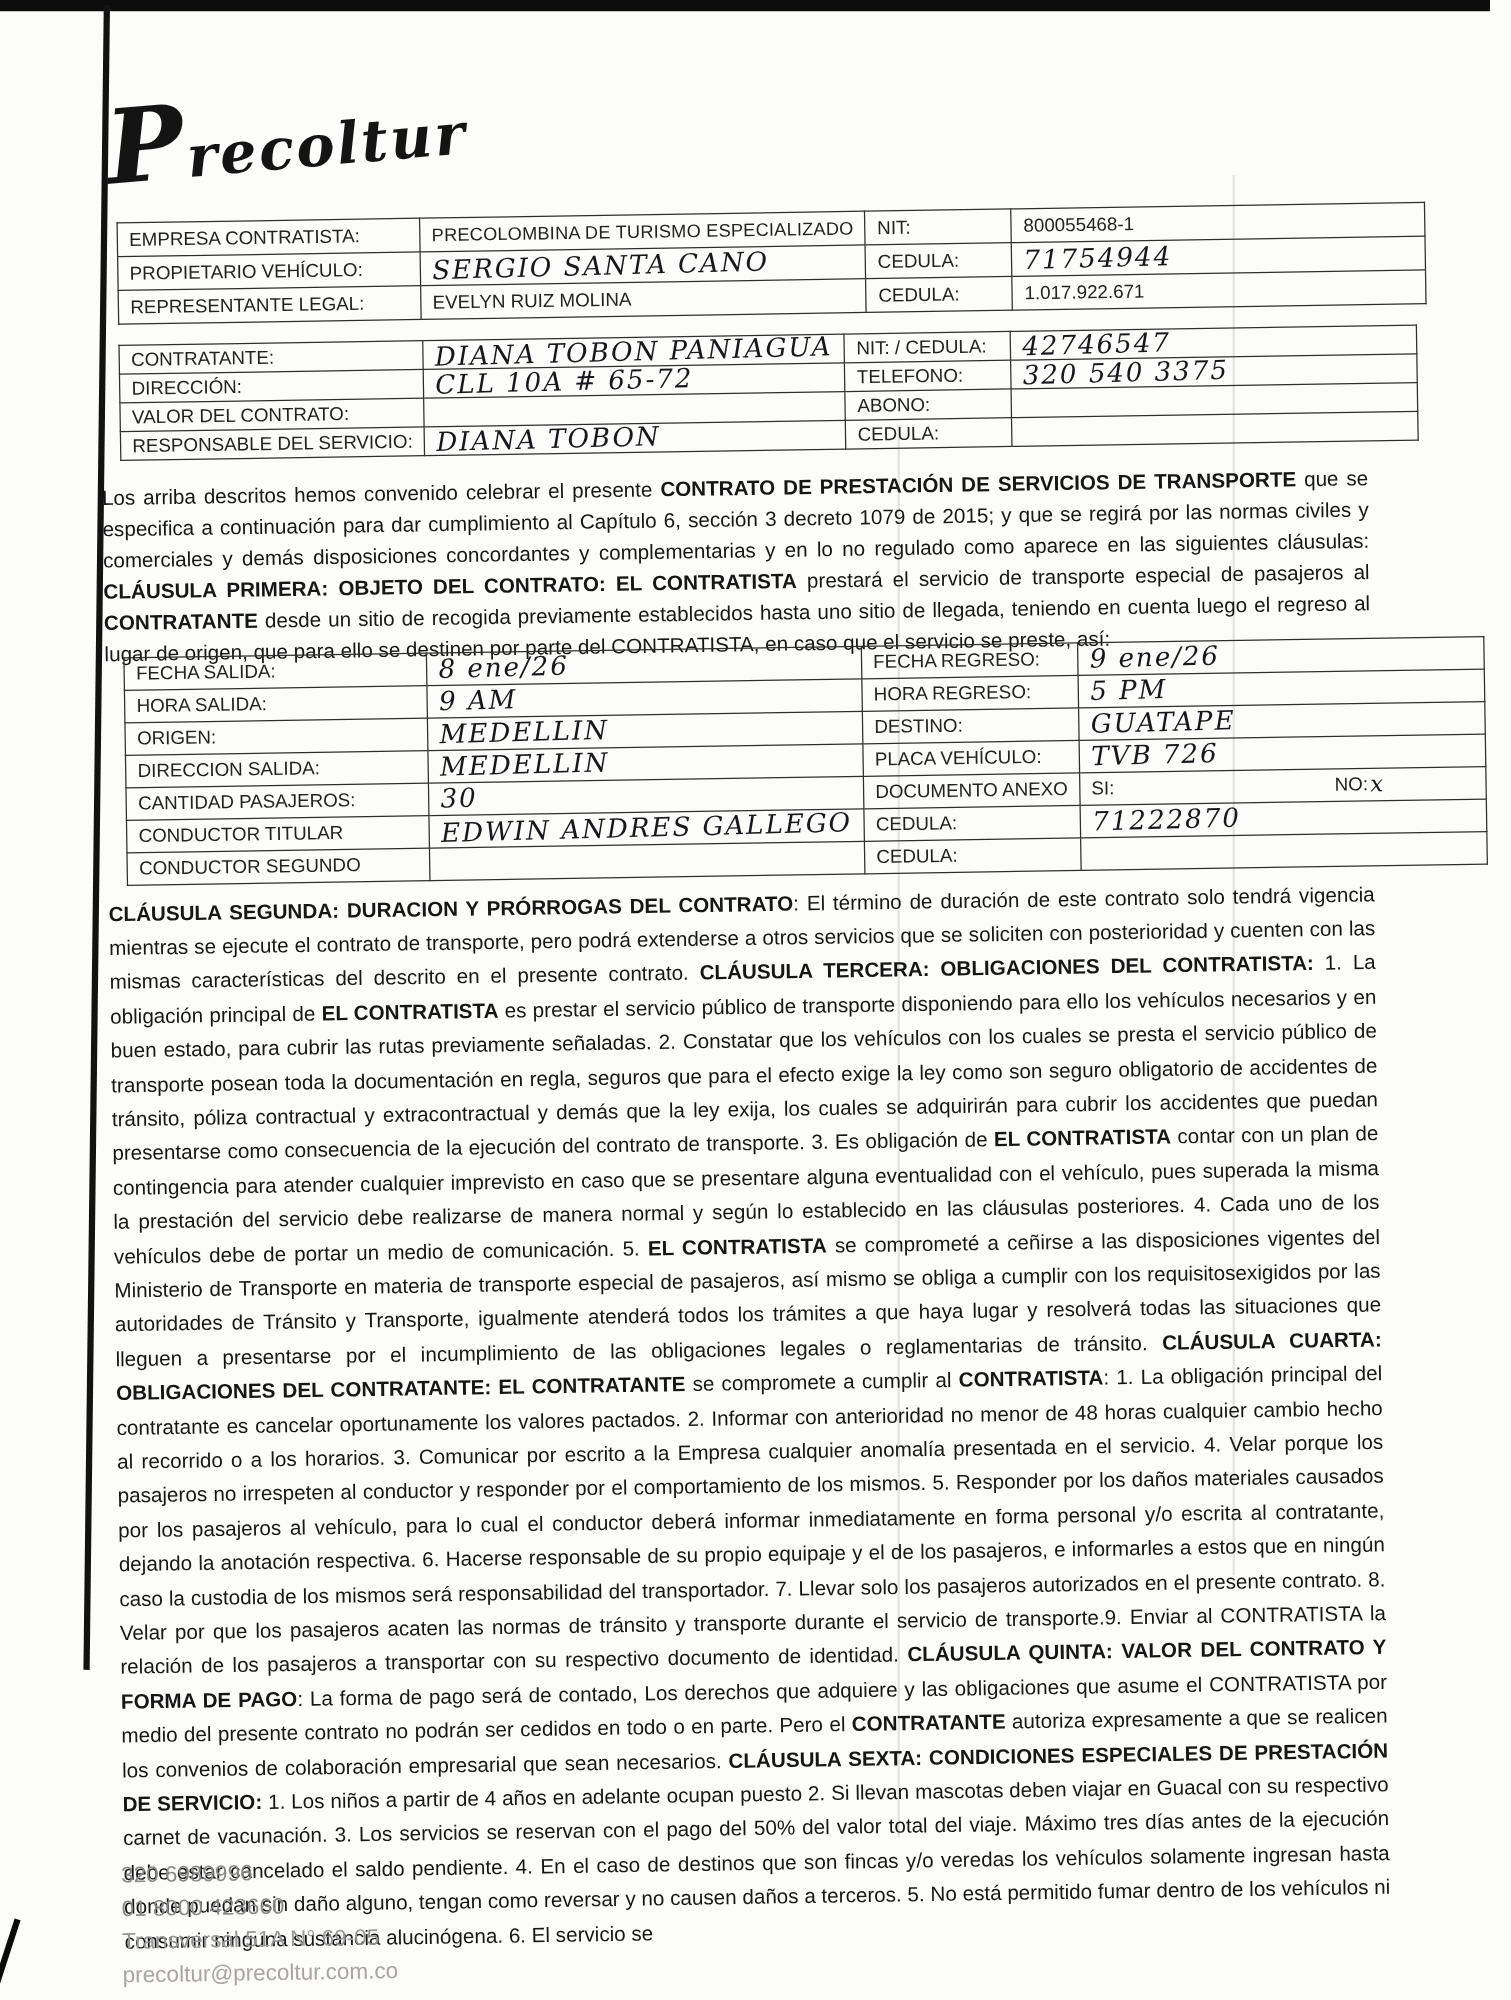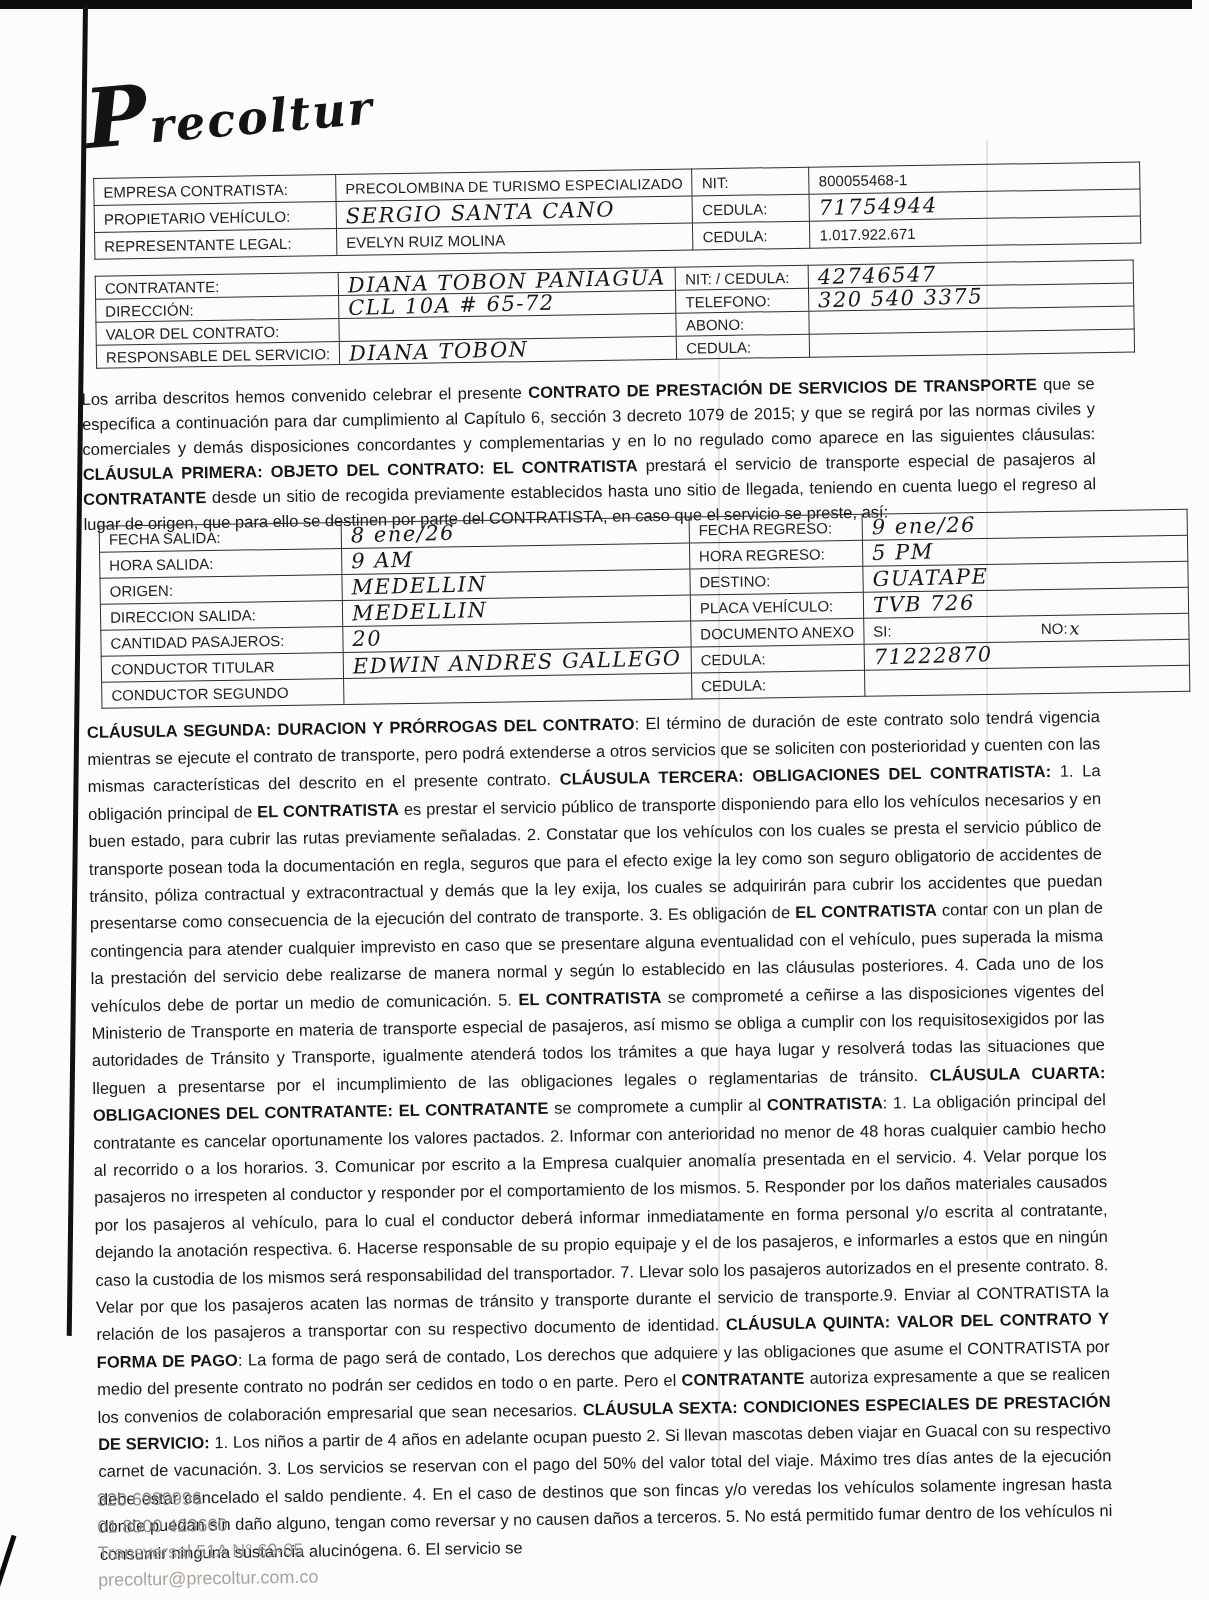--- a/index.html
+++ b/index.html
@@ -26,21 +26,21 @@
   .t1{left:103px;top:170px;} .t1 td{height:26px;}
   .t2{left:103px;top:268px;} .t2 td{height:22px;}
   .t3{left:103px;top:518px;} .t3 td{height:25px;}
 
   .hand{font-family:"DejaVu Serif",serif;font-style:italic;font-size:21px;letter-spacing:1.5px;color:#17171c;
         display:inline-block;transform:rotate(-0.6deg);line-height:1;}
   .hand.sm{font-size:18px;}
   .printed{font-size:14.5px;letter-spacing:.2px;}
 
   .anexo{display:flex;align-items:center;}
-  .anexo .no-group{margin-left:auto;margin-right:98px;display:flex;align-items:center;gap:2px;}
+  .anexo .no-group{margin-left:auto;margin-right:71px;display:flex;align-items:center;gap:2px;}
 
   .para{position:absolute;left:88px;width:1013px;text-align:justify;color:#161616;}
   .intro{top:362px;font-size:16.5px;line-height:25px;}
   .bodytx{top:694px;font-size:16.5px;line-height:27.4px;}
   .para b{font-weight:700;}
 
   .footer{position:absolute;left:86px;top:1479px;font-size:18px;line-height:26.5px;}
   .footer div{white-space:nowrap;}
   .f1,.f2{color:#898989;} .f3{color:#979797;} .f4{color:#a9a49f;}
 </style>
@@ -152,21 +152,21 @@
         <td><span class="hand">GUATAPE</span></td>
       </tr>
       <tr>
         <td>DIRECCION SALIDA:</td>
         <td><span class="hand">MEDELLIN</span></td>
         <td>PLACA VEHÍCULO:</td>
         <td><span class="hand">TVB 726</span></td>
       </tr>
       <tr>
         <td>CANTIDAD PASAJEROS:</td>
-        <td><span class="hand">20</span></td>
+        <td><span class="hand">30</span></td>
         <td>DOCUMENTO ANEXO</td>
         <td>
           <div class="anexo">
             <span>SI:</span>
             <span class="no-group">
               <span>NO:</span>
               <span class="hand sm">x</span>
             </span>
           </div>
         </td>

